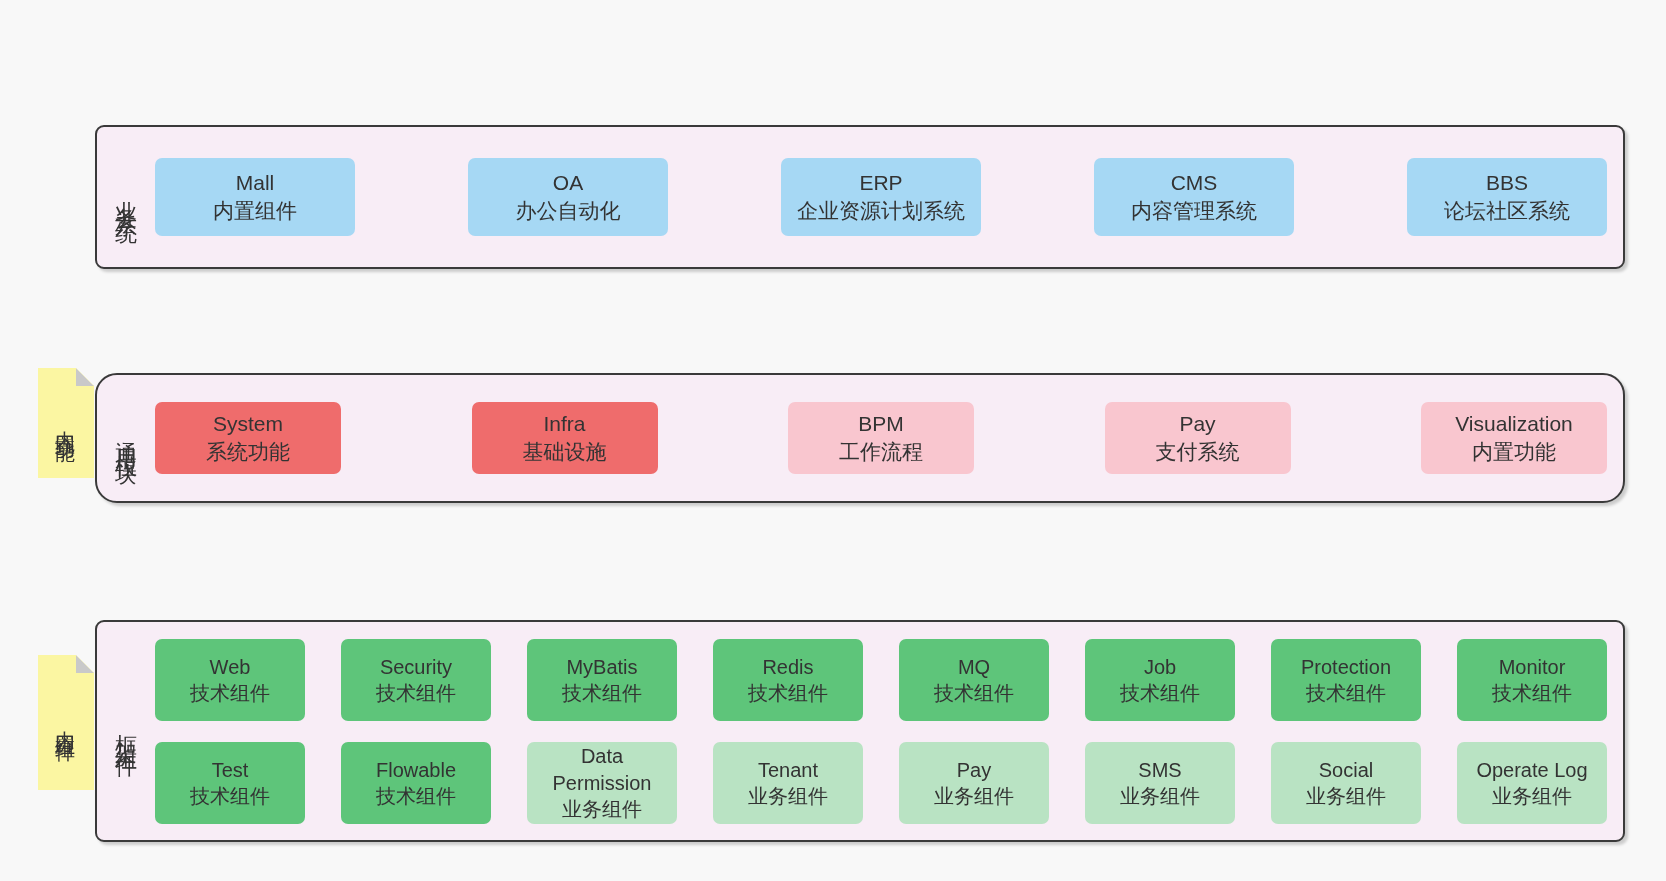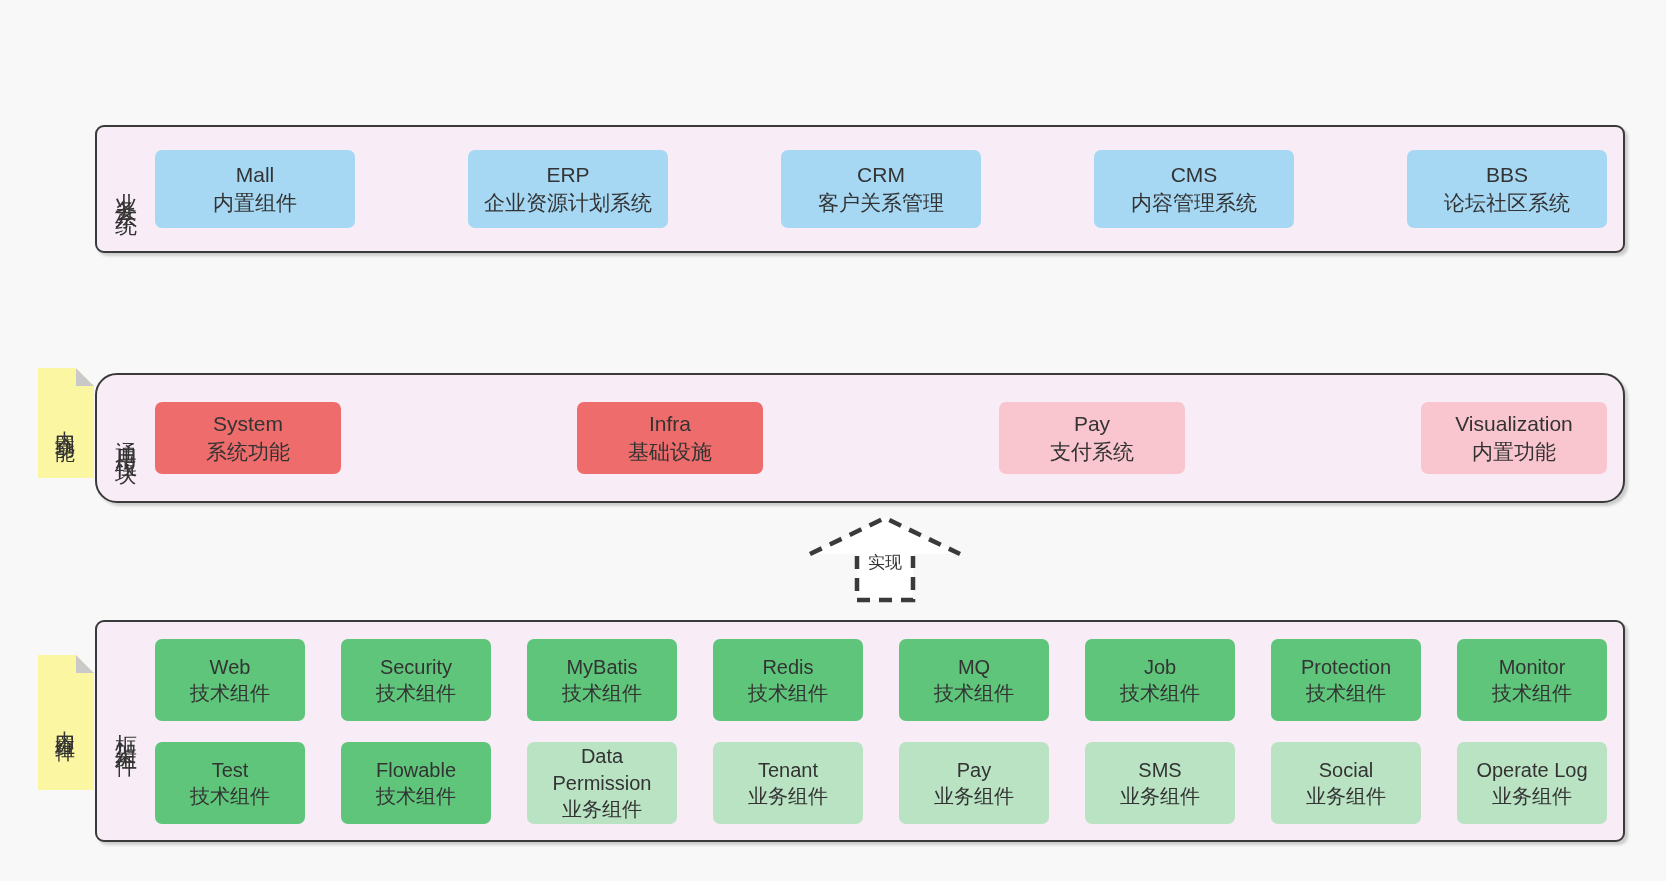--- a/index.html
+++ b/index.html
@@ -2,21 +2,21 @@
 <html style="--c-page_bg: #f8f8f8; --c-layer_bg: #f8edf6; --c-layer_border: #3a3a3a; --c-blue: #a6d8f4; --c-red: #ef6c6c; --c-pink: #f9c6cf; --c-green: #5ec57a; --c-green_light: #b9e3c3; --c-sticky_yellow: #fbf6a2; --c-sticky_fold: #c9c9c9; --c-text: #333333;"><head>
 <meta charset="utf-8">
 <style>
   html,body { margin:0; padding:0; background:var(--c-page_bg,#f8f8f8); font-family:"Liberation Sans","DejaVu Sans",sans-serif; }
   .stage { position:relative; width:1666px; height:881px; background:var(--c-page_bg,#f8f8f8); overflow:hidden; color:var(--c-text,#333); }
 
   
   .layer { position:absolute; left:95px; width:1530px; box-sizing:border-box;
            background:var(--c-layer_bg,#f8edf6); border:2px solid var(--c-layer_border,#3a3a3a);
            border-radius:9px; box-shadow:3px 3px 3px rgba(0,0,0,0.18); }
-  .layer-top    { top:125px; height:128px; }
+  .layer-top    { top:125px; height:144px; }
   .layer-mid    { top:373px; height:130px;border-radius:22px; }
   .layer-bottom { top:620px; height:222px; }
 
   .layer-label { position:absolute; left:0; top:0; bottom:0; width:58px;
                  display:flex; align-items:center; justify-content:center; }
   .layer-label span { writing-mode:vertical-rl; text-orientation:upright;
                  font-size:22px; letter-spacing:7px; color:var(--c-text,#333); }
 
   .boxes { position:absolute; left:58px; right:16px; top:0; bottom:0;
            display:flex; justify-content:space-between; align-items:center; }
@@ -67,26 +67,26 @@
   <section class="layer layer-top">
     <div class="layer-label">
       <span>业务系统</span>
     </div>
     <div class="boxes">
         <div class="box blue">
           <span class="box-name">Mall</span>
           <span class="box-desc">内置组件</span>
         </div>
         <div class="box blue">
+          <span class="box-name">OA</span>
+          <span class="box-desc">办公自动化</span>
+        </div>
+        <div class="box blue">
           <span class="box-name">ERP</span>
           <span class="box-desc">企业资源计划系统</span>
-        </div>
-        <div class="box blue">
-          <span class="box-name">CRM</span>
-          <span class="box-desc">客户关系管理</span>
         </div>
         <div class="box blue">
           <span class="box-name">CMS</span>
           <span class="box-desc">内容管理系统</span>
         </div>
         <div class="box blue">
           <span class="box-name">BBS</span>
           <span class="box-desc">论坛社区系统</span>
         </div>
       </div>
@@ -98,44 +98,40 @@
       <span>通用模块</span>
     </div>
     <div class="boxes">
         <div class="box red">
           <span class="box-name">System</span>
           <span class="box-desc">系统功能</span>
         </div>
         <div class="box red">
           <span class="box-name">Infra</span>
           <span class="box-desc">基础设施</span>
+        </div>
+        <div class="box pink">
+          <span class="box-name">BPM</span>
+          <span class="box-desc">工作流程</span>
         </div>
         <div class="box pink">
           <span class="box-name">Pay</span>
           <span class="box-desc">支付系统</span>
         </div>
         <div class="box pink">
           <span class="box-name">Visualization</span>
           <span class="box-desc">内置功能</span>
         </div>
       </div>
   </section>
   <div class="sticky sticky-mid">
     <span>内置功能</span>
     <i class="fold"></i>
   </div>
 
-  <div class="arrow arrow-implement">
-    <svg width="170" height="96" viewBox="0 0 170 96">
-      <polygon points="10,44 85,8 160,44 113,44 113,90 57,90 57,44" fill="#ffffff"></polygon>
-      <polyline class="dash" points="10,44 85,8 160,44"></polyline>
-      <path class="dash" d="M57,46 L57,90 L113,90 L113,46"></path>
-    </svg>
-    <span class="arrow-label">实现</span>
-  </div>
 
   <section class="layer layer-bottom">
     <div class="layer-label">
       <span>框架组件</span>
     </div>
     <div class="boxes-grid">
       <div class="boxes">
           <div class="box green">
             <span class="box-name">Web</span>
             <span class="box-desc">技术组件</span>

